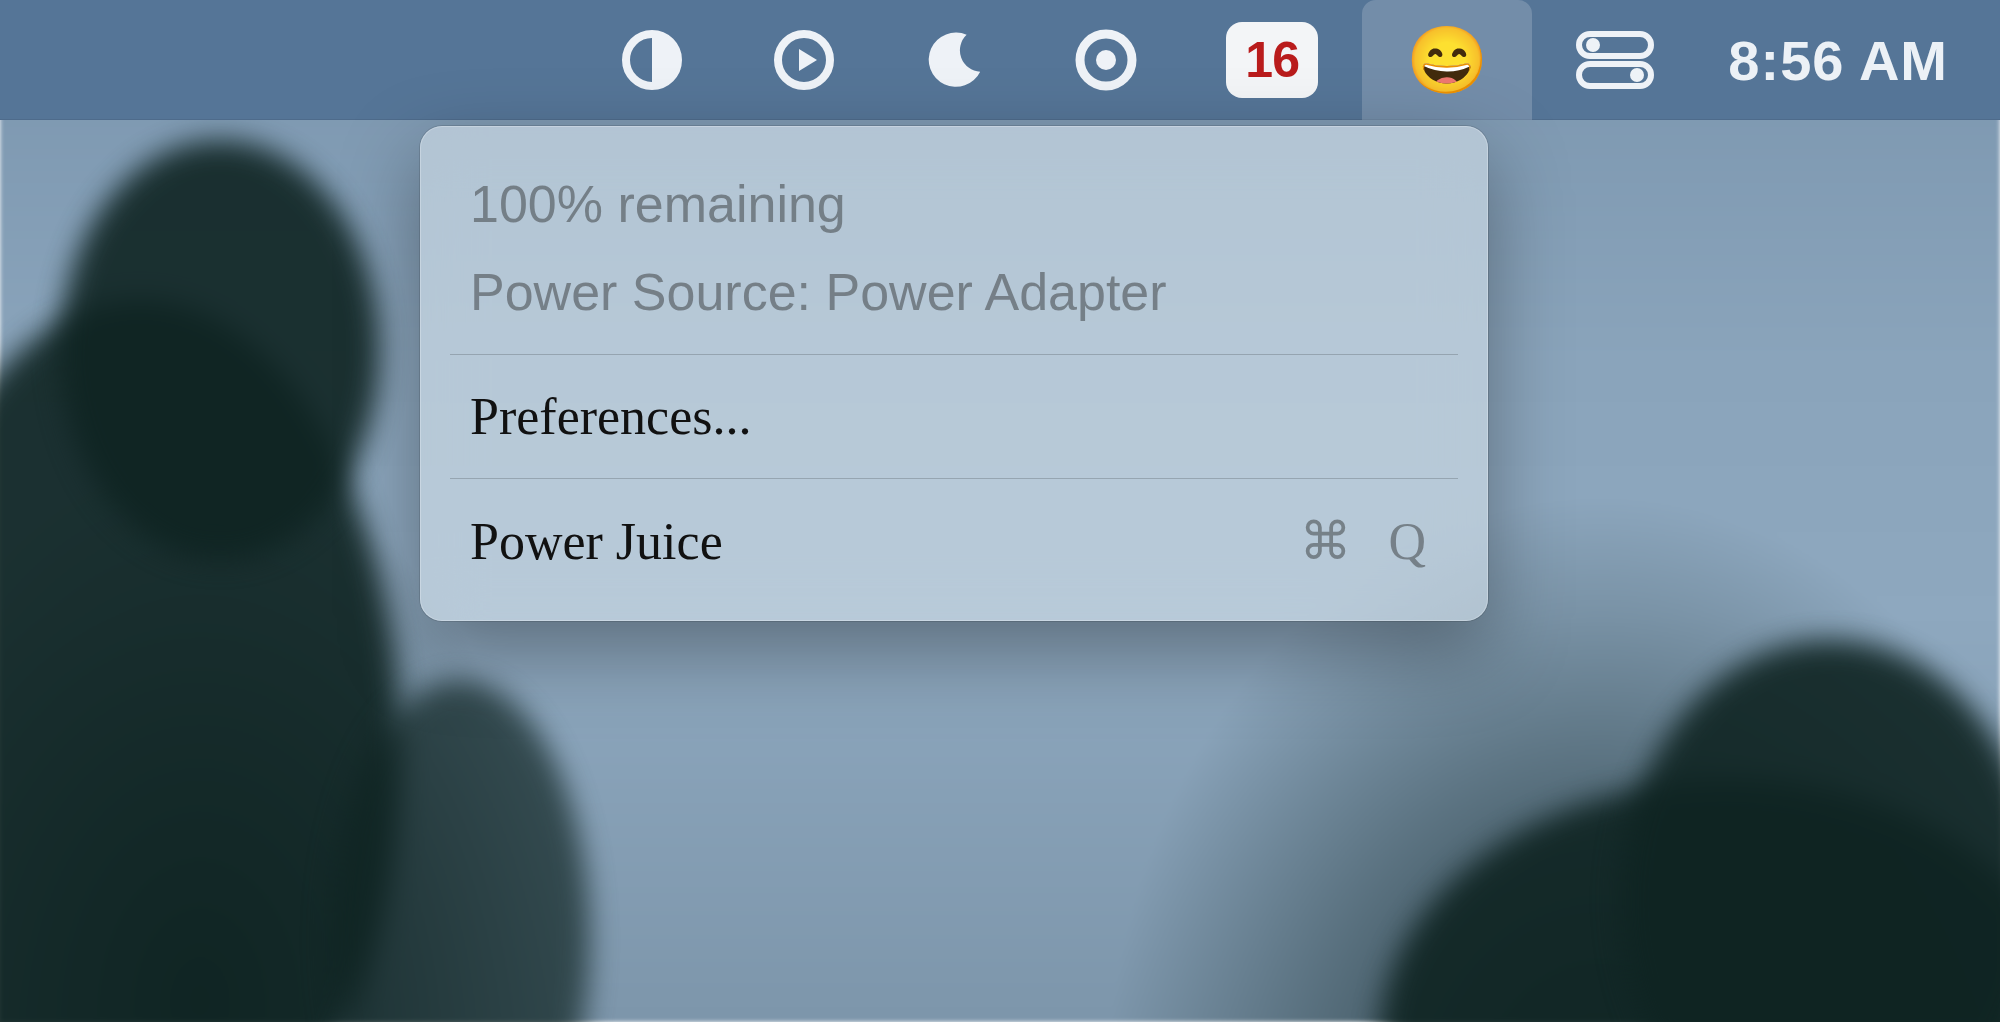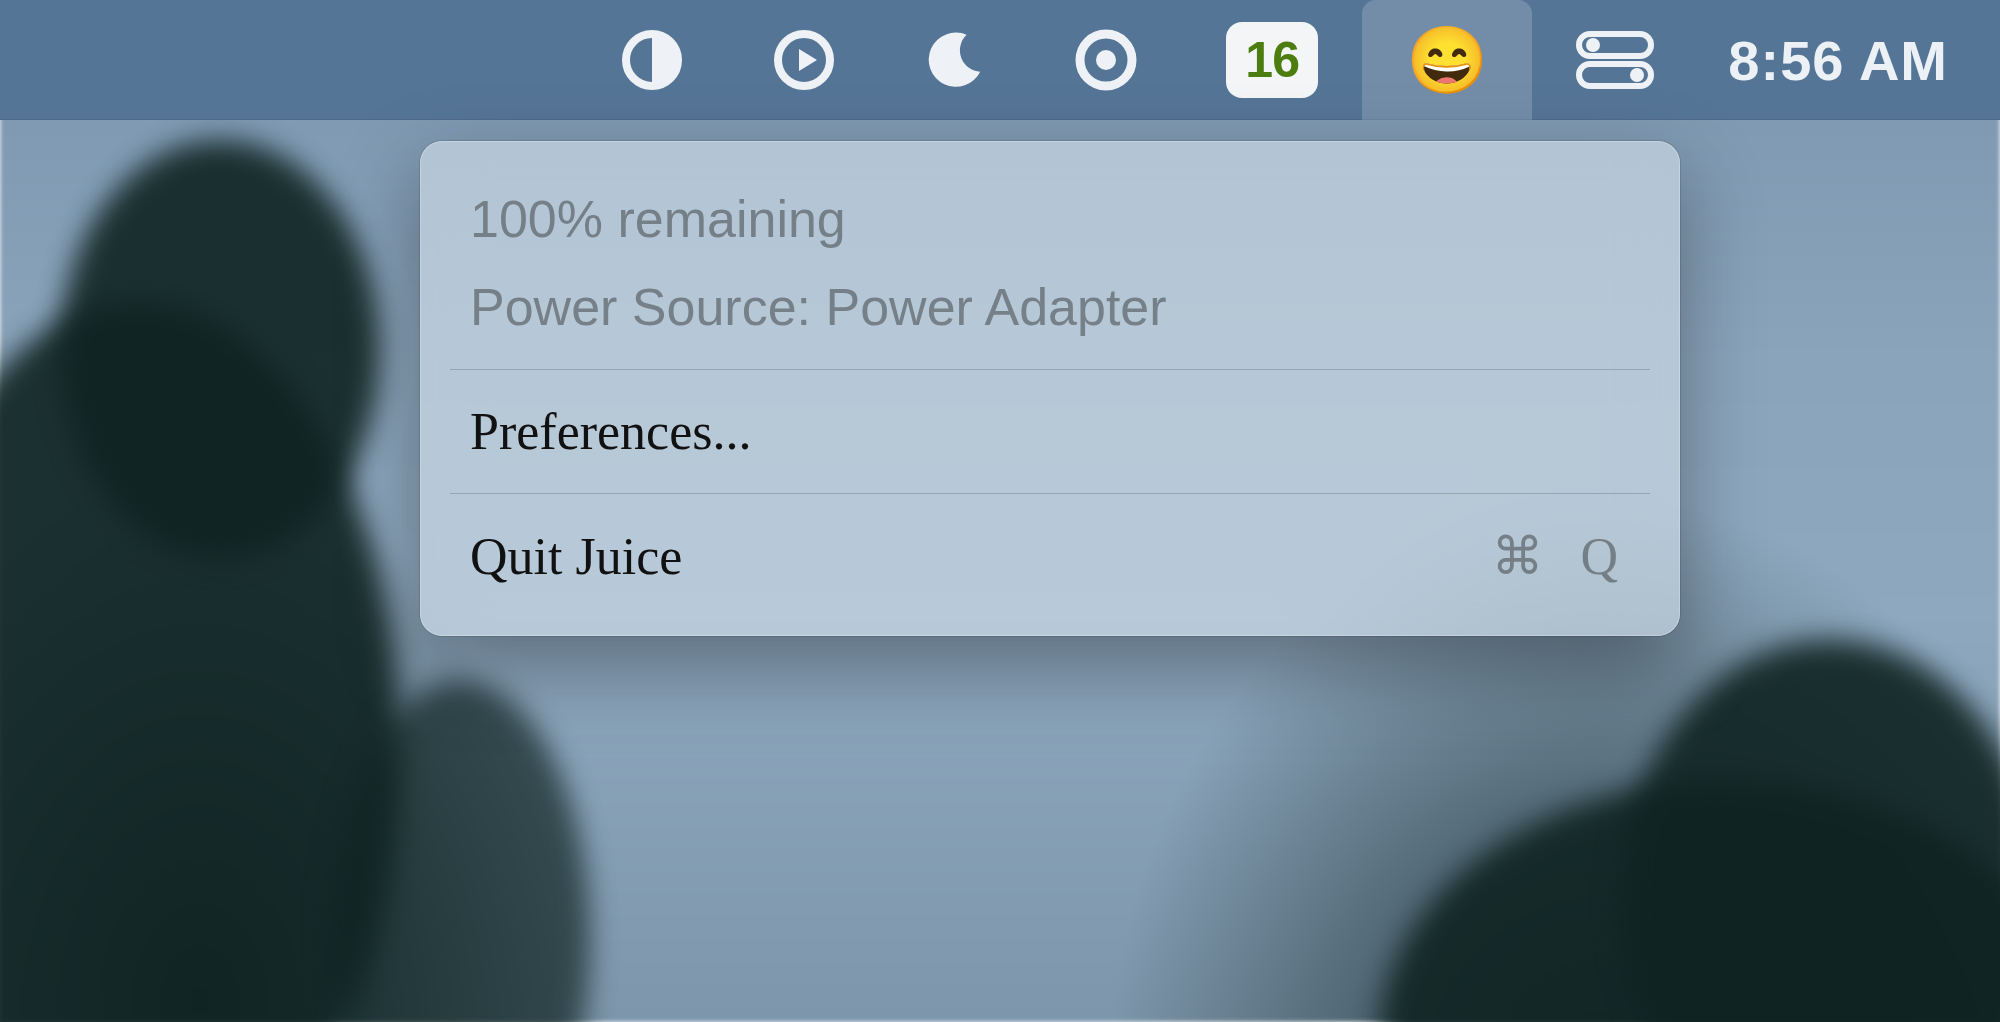--- a/index.html
+++ b/index.html
@@ -30,27 +30,27 @@
     padding:0 44px;position:relative;
   }
   .mb-item.active{
     background:rgba(255,255,255,0.18);
     border-radius:14px 14px 0 0;
   }
   .mb-item svg{display:block;}
   .calendar-badge{
     width:92px;height:76px;background:#f3f5f7;border-radius:16px;
     display:flex;align-items:center;justify-content:center;
-    color:#4d7c0f;font-weight:700;font-size:50px;letter-spacing:-1px;
+    color:#b91c1c;font-weight:700;font-size:50px;letter-spacing:-1px;
   }
   .emoji{font-size:66px;line-height:1;}
   .clock{font-size:56px;font-weight:600;letter-spacing:1px;white-space:pre;}
   
   .dropdown{
-    position:absolute;top:141px;left:420px;width:1260px;
+    position:absolute;top:126px;left:420px;width:1068px;
     border-radius:22px;
     background:rgba(210,222,232,0.62);
     backdrop-filter:blur(30px);
     -webkit-backdrop-filter:blur(30px);
     box-shadow:0 30px 80px rgba(0,0,0,0.35), 0 0 0 1px rgba(255,255,255,0.25) inset, 0 0 0 1px rgba(0,0,0,0.12);
     padding:34px 0 36px 0;
     color:#1a1a1a;
     overflow:hidden;
   }
   .menu-row{
@@ -136,16 +136,16 @@
   </div>
   <div class="menu-row disabled">
     <span>Power Source: Power Adapter</span>
   </div>
   <div class="menu-sep"></div>
   <div class="menu-row action">
     <span>Preferences...</span>
   </div>
   <div class="menu-sep"></div>
   <div class="menu-row action">
-    <span>Quit Juice</span>
+    <span>Power Juice</span>
     <span class="shortcut">⌘ Q</span>
   </div>
 </div>
 
 </body></html>

